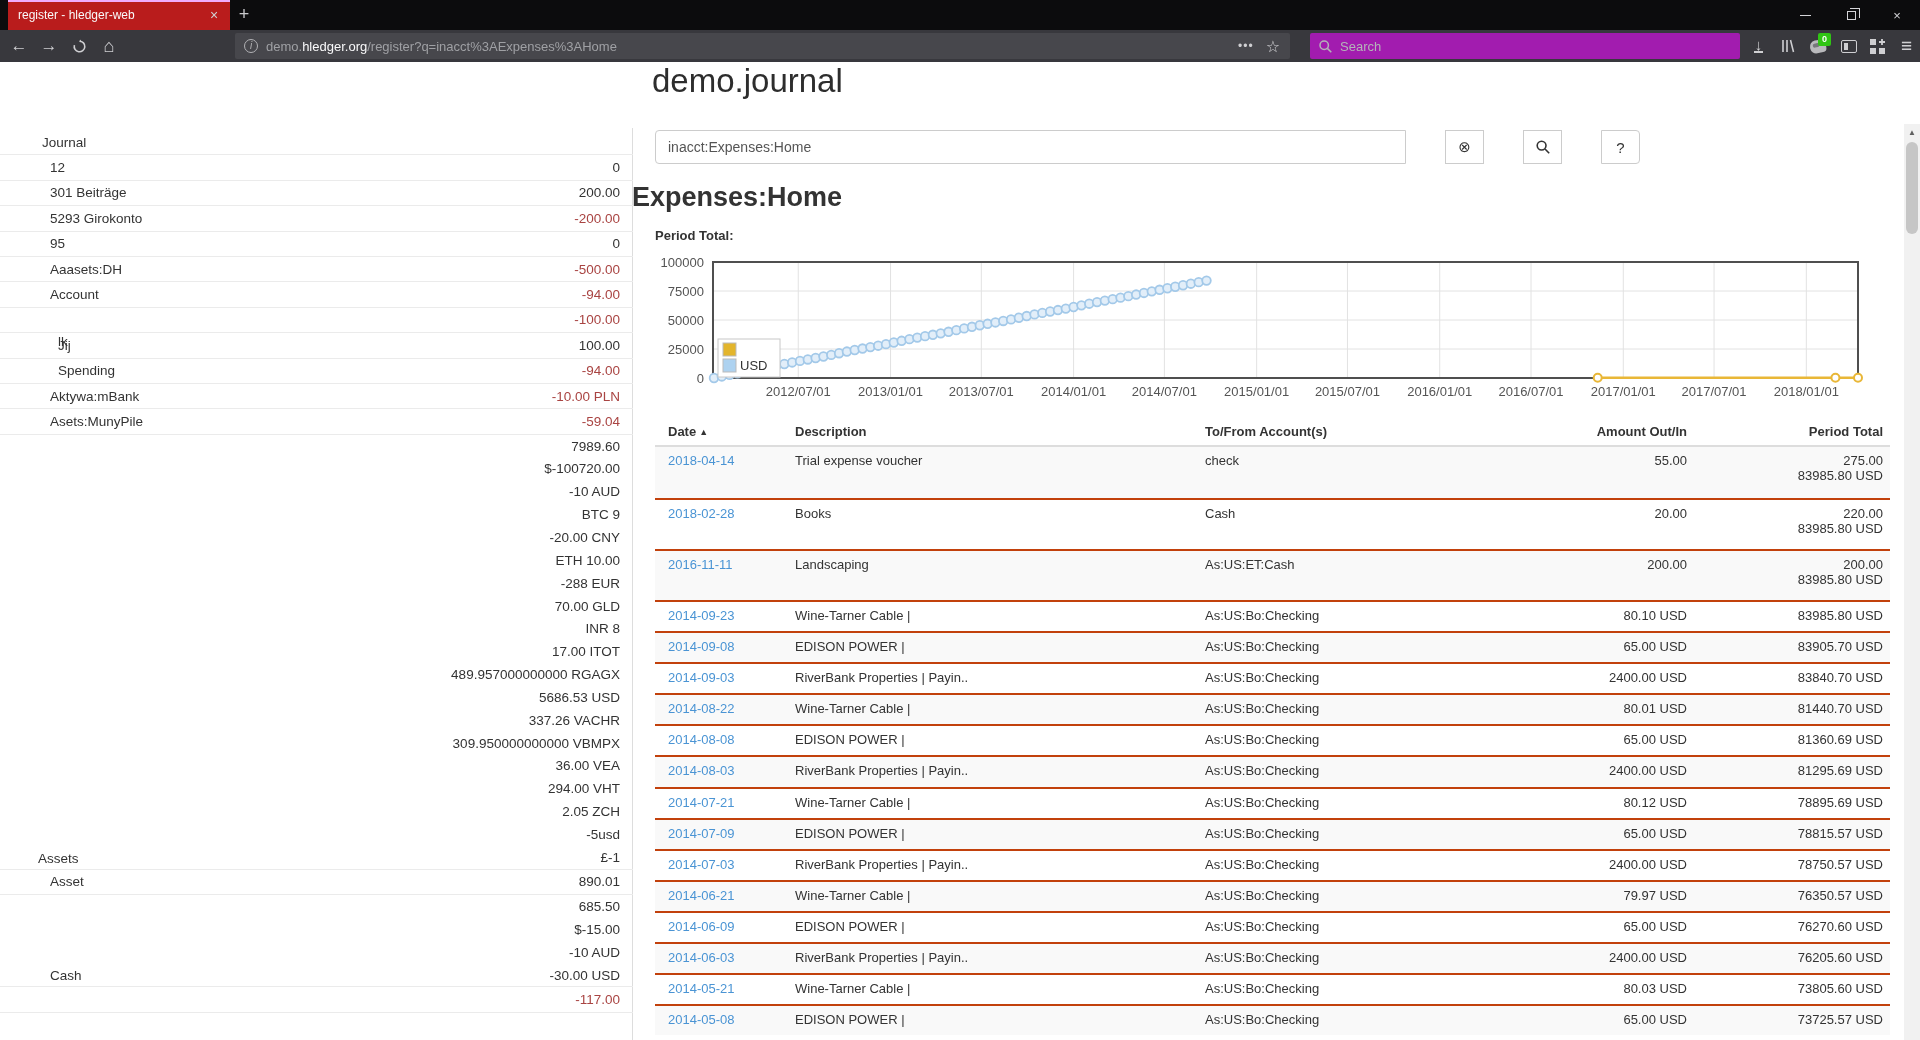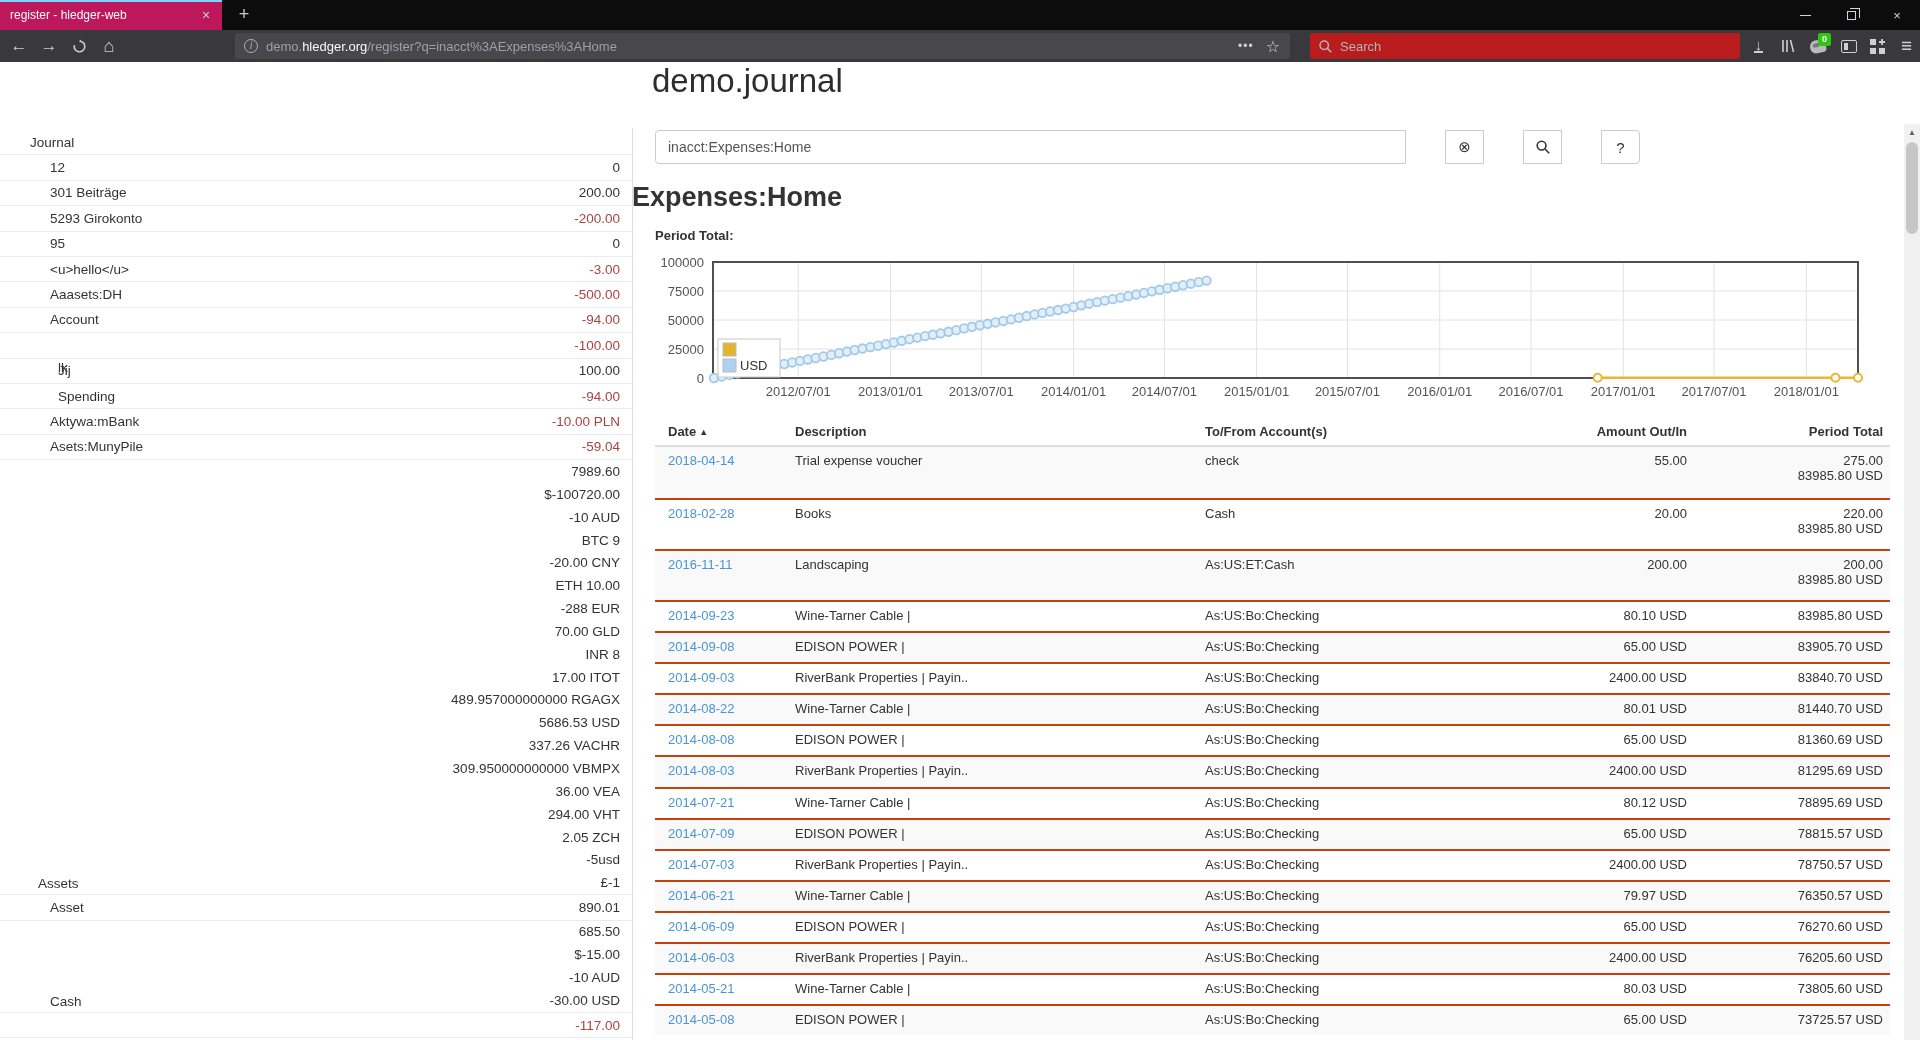--- a/index.html
+++ b/index.html
@@ -1,22 +1,22 @@
 <!DOCTYPE html>
 <html><head>
 <meta charset="utf-8">
 <style>
   * { margin:0; padding:0; box-sizing:border-box; }
   html,body { width:1920px; height:1040px; overflow:hidden; background:#fff;
               font-family:"Liberation Sans","DejaVu Sans",sans-serif; }
 
   
   #tabbar { position:absolute; left:0; top:0; width:1920px; height:30px; background:#0c0c0d; }
-  .tab { position:absolute; left:0; top:0; width:222px; height:30px; background:#be185d;
-         border-top:2px solid #7dd3fc; color:#f9f9fa; font-size:12px; line-height:27px;
+  .tab { position:absolute; left:8px; top:0; width:222px; height:30px; background:#b91c1c;
+         border-top:2px solid #f0abfc; color:#f9f9fa; font-size:12px; line-height:27px;
          padding-left:10px; white-space:nowrap; }
   .tab-close { position:absolute; right:6px; top:0; width:20px; text-align:center;
                color:#d0d0d3; font-size:14px; cursor:default; }
   .newtab { position:absolute; left:230px; top:0; width:28px; height:30px; color:#c9c9cc;
             font-size:18px; line-height:28px; text-align:center; }
   .win-controls { position:absolute; right:0; top:0; height:30px; display:flex; }
   .win-btn { width:46px; height:30px; display:flex; align-items:center; justify-content:center;
              color:#d4d4d7; font-size:13px; }
   .ic-min { display:block; width:11px; height:1px; background:#d4d4d7; }
   .ic-restore { display:block; width:9px; height:9px; border:1px solid #d4d4d7; position:relative; }
@@ -29,21 +29,21 @@
   .urlbar { position:absolute; left:235px; top:3px; width:1055px; height:26px; background:#47474c;
             border-radius:2px; color:#9fa0a4; font-size:13px; display:flex; align-items:center; }
   .info-ic { margin-left:9px; width:14px; height:14px; border:1px solid #b2b2b5; border-radius:50%;
              color:#b2b2b5; font-size:10px; line-height:12px; text-align:center; font-style:italic;
              flex:0 0 auto; }
   .url-text { margin-left:8px; white-space:nowrap; overflow:hidden; flex:1 1 auto; }
   .url-domain { color:#f9f9fa; }
   .url-actions { flex:0 0 auto; display:flex; align-items:center; }
   .dots { color:#cfcfd2; font-size:12px; letter-spacing:1px; margin-right:12px; }
   .star { color:#cfcfd2; font-size:16px; margin-right:10px; }
-  .searchbox { position:absolute; left:1310px; top:3px; width:430px; height:26px; background:#b91c1c;
+  .searchbox { position:absolute; left:1310px; top:3px; width:430px; height:26px; background:#a21caf;
                border-radius:2px; color:#b4b4b8; font-size:13px; display:flex; align-items:center; }
   .searchbox svg { margin-left:9px; }
   .searchbox span { margin-left:8px; }
   .tool-ic { position:absolute; top:0; width:29px; height:32px; display:flex; align-items:center;
              justify-content:center; color:#cfcfd2; }
   .dl-glyph { font-size:15px; line-height:12px; border-bottom:2px solid #cfcfd2; padding:0 1px 0px 1px; }
   .ext-blob { width:16px; height:13px; background:#b9b9bc; border-radius:6px 8px 4px 6px;
               transform:rotate(-12deg); position:relative; }
   .ext-blob:after { content:""; position:absolute; left:3px; top:3px; width:7px; height:4px;
                     background:#77777c; border-radius:2px; }
@@ -181,41 +181,37 @@
       </svg>
   </div>
   <div class="tool-ic menu-ic" style="left:1892px">≡</div>
 </div>
 
 <div id="page">
 
   <div id="v-divider"></div>
   <aside id="sidebar">
       <div class="sb-row">
-        <a class="sb-name" style="padding-left: 30px;">Journal</a>
+        <a class="sb-name" style="padding-left: 42px;">Journal</a>
       </div>
       <div class="sb-row">
         <a class="sb-name" style="padding-left: 50px;">12</a>
         <span class="amt">0</span>
       </div>
       <div class="sb-row">
         <a class="sb-name" style="padding-left: 50px;">301 Beiträge</a>
         <span class="amt">200.00</span>
       </div>
       <div class="sb-row">
         <a class="sb-name" style="padding-left: 50px;">5293 Girokonto</a>
         <span class="amt neg">-200.00</span>
       </div>
       <div class="sb-row">
         <a class="sb-name" style="padding-left: 50px;">95</a>
         <span class="amt">0</span>
-      </div>
-      <div class="sb-row">
-        <a class="sb-name" style="padding-left: 50px;">&lt;u&gt;hello&lt;/u&gt;</a>
-        <span class="amt neg">-3.00</span>
       </div>
       <div class="sb-row">
         <a class="sb-name" style="padding-left: 50px;">Aaasets:DH</a>
         <span class="amt neg">-500.00</span>
       </div>
       <div class="sb-row">
         <a class="sb-name" style="padding-left: 50px;">Account</a>
         <span class="amt neg">-94.00</span>
       </div>
       <div class="sb-row">

